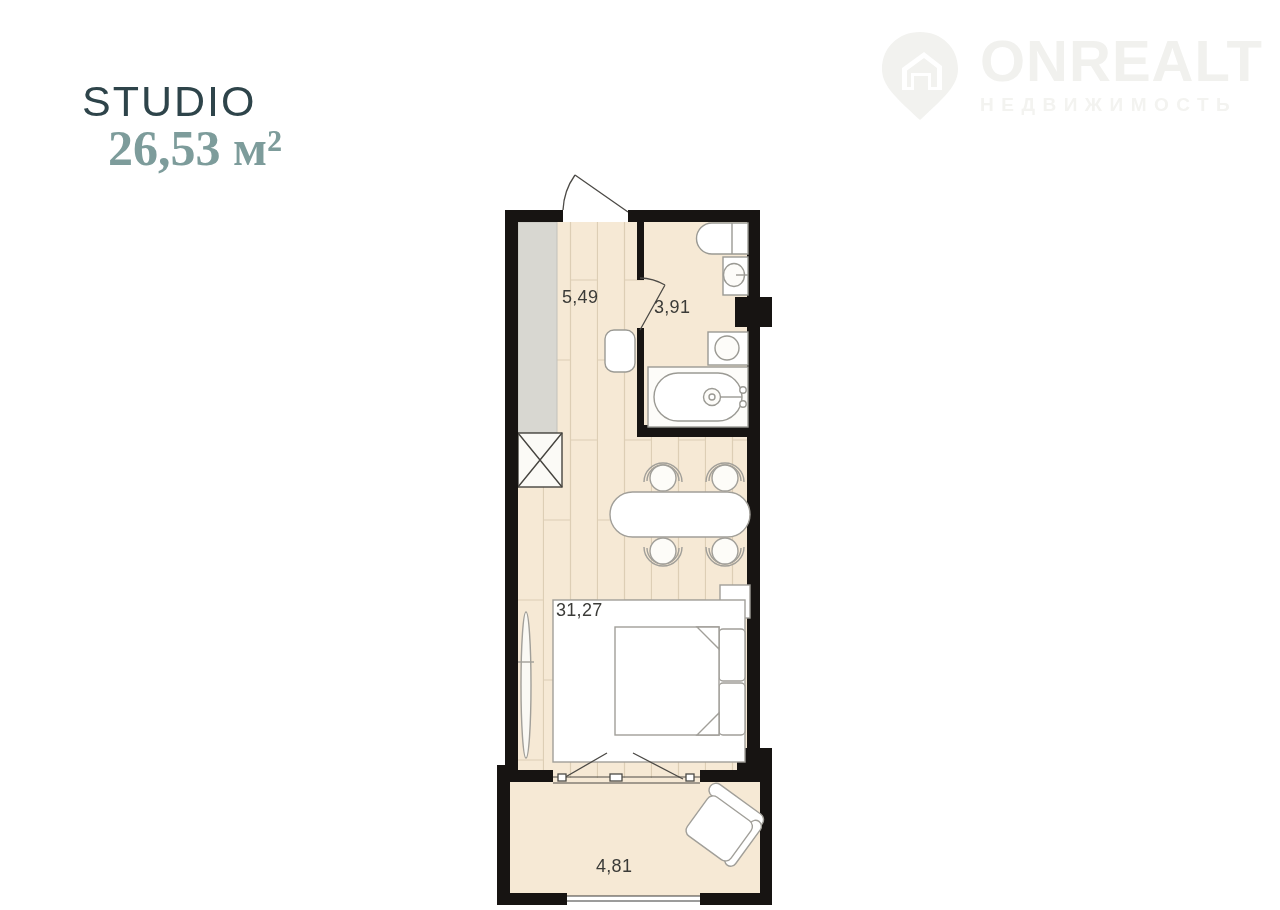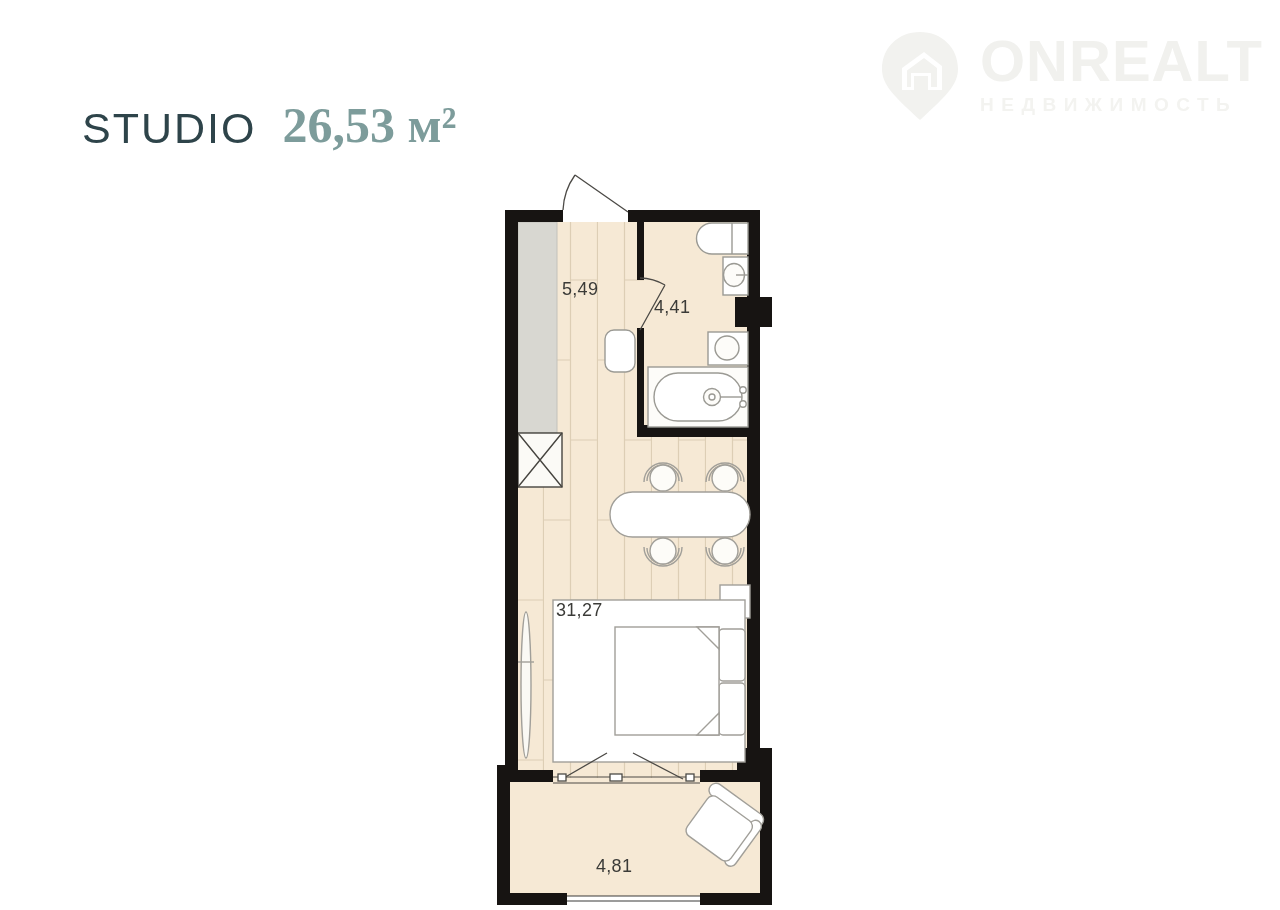--- a/index.html
+++ b/index.html
@@ -1,21 +1,21 @@
 <!DOCTYPE html>
 <html><head>
 <meta charset="utf-8">
 <style>
   html,body{margin:0;padding:0;}
   body{
     width:1280px;height:910px;position:relative;overflow:hidden;
     background:#ffffff;font-family:"Liberation Sans",sans-serif;
   }
   
-  .header{position:absolute;left:82px;top:100px;display:flex;align-items:flex-end;}
+  .header{position:absolute;left:82px;top:80px;display:flex;align-items:flex-start;flex-direction:column;}
   .plan-type{
     font-size:43px;font-weight:300;letter-spacing:2px;color:#2e444a;line-height:1;
   }
   .plan-area{
     font-family:"Liberation Serif",serif;font-size:50px;font-weight:700;
     color:#7d9c9b;margin-left:26px;line-height:1;
   }
   
   .logo{position:absolute;left:872px;top:26px;display:flex;align-items:flex-start;}
   .logo-icon{width:96px;height:96px;}
@@ -24,21 +24,21 @@
     font-size:58px;font-weight:700;letter-spacing:1px;color:#f1f1ee;line-height:1;
   }
   .logo-tagline{
     font-size:19px;font-weight:700;letter-spacing:7.5px;color:#f3f3f0;margin-top:4px;
   }
   
   .plan{position:absolute;left:490px;top:160px;width:300px;height:750px;}
   .room-label{
     position:absolute;font-size:18px;color:#3b3b38;letter-spacing:.3px;line-height:1;
   }
-  .lbl-hall{left:562px;top:280px;}
+  .lbl-hall{left:562px;top:288px;}
   .lbl-bath{left:654px;top:298px;}
   .lbl-living{left:556px;top:601px;}
   .lbl-balcony{left:596px;top:825px;margin-top:32px;}
 </style>
 </head>
 <body>
 
 <div class="header">
   <span class="plan-type">STUDIO</span>
   <span class="plan-area">26,53 м²</span>
@@ -177,15 +177,15 @@
         <path d="M117,593 L72,619 M143,593 L193,619"></path>
         <rect x="68" y="614" width="8" height="7" fill="#ffffff"></rect>
         <rect x="120" y="614" width="12" height="7" fill="#ffffff"></rect>
         <rect x="196" y="614" width="8" height="7" fill="#ffffff"></rect>
       </g>
     </g>
   </svg>
 </div>
 
 <div class="room-label lbl-hall">5,49</div>
-<div class="room-label lbl-bath">4,41</div>
+<div class="room-label lbl-bath">3,91</div>
 <div class="room-label lbl-living">31,27</div>
 <div class="room-label lbl-balcony">4,81</div>
 
 </body></html>

